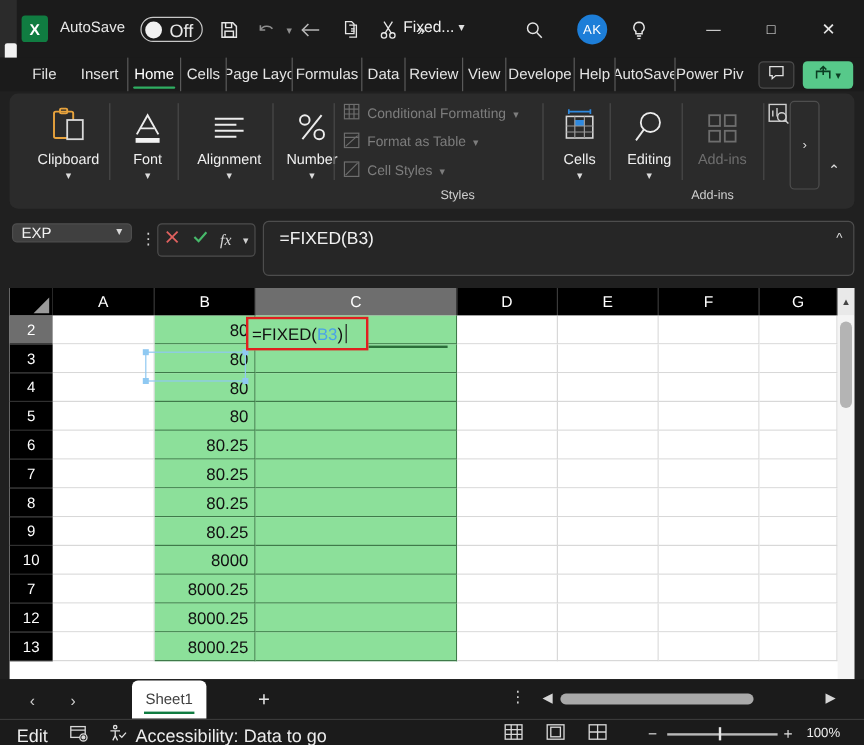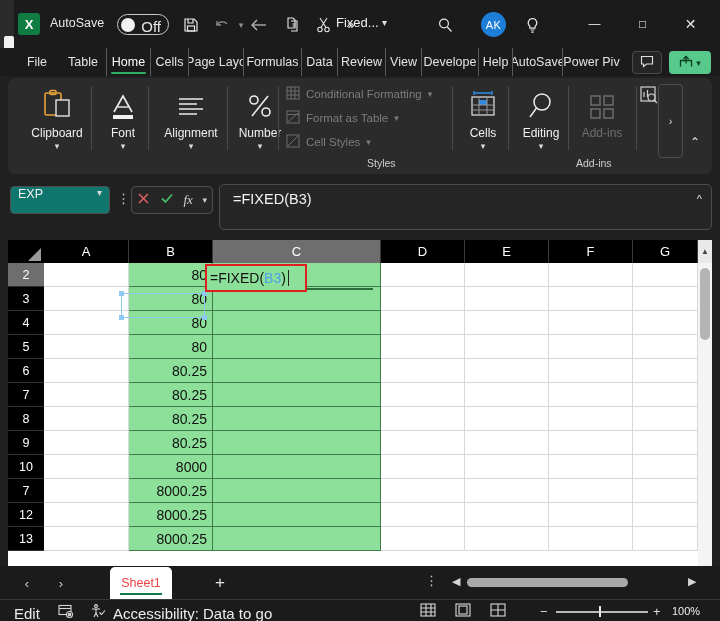--- a/index.html
+++ b/index.html
@@ -134,22 +134,22 @@
     display: flex; align-items: center; justify-content: center;
     color: #dcdcdc; font-size: 11px;
   }
   .collapse-ribbon {
     position: absolute; left: 682px; top: 57px;
     color: #e0e0e0; font-size: 12px;
   }
 
   
   .namebox {
-    position: absolute; left: 10px; top: 186px; width: 100px; height: 28px;
-    border: 1px solid #4d4d4d; border-radius: 4px; background: #0f766e;
+    position: absolute; left: 10px; top: 186px; width: 100px; height: 16px;
+    border: 1px solid #4d4d4d; border-radius: 4px; background: #404040;
     display: flex; align-items: flex-start; padding: 0 7px;
   }
   .namebox .nb-text { color: #f0f0f0; font-size: 12.5px; flex: 1; }
   .namebox .nb-chev { color: #d8d8d8; font-size: 10px; }
   .fb-dots {
     position: absolute; left: 117px; top: 192px;
     color: #cfcfcf; font-size: 13px; line-height: 14px; letter-spacing: 0;
   }
   .fxgroup {
     position: absolute; left: 131px; top: 186px; width: 82px; height: 28px;
@@ -252,21 +252,21 @@
   }
   .navbtn {
     position: absolute; top: 6px; width: 26px; height: 22px;
     color: #cfcfcf; font-size: 13px;
     display: flex; align-items: center; justify-content: center;
   }
   .sheettab {
     position: absolute; left: 110px; top: 1px; width: 62px; height: 32px;
     background: #ffffff; border-radius: 5px 5px 0 0;
     display: flex; align-items: center; justify-content: center;
-    color: #ef4444; font-size: 12.5px;
+    color: #404040; font-size: 12.5px;
   }
   .sheettab::after {
     content: ""; position: absolute; left: 10px; right: 10px; bottom: 4px;
     height: 2px; background: #107c41;
   }
   .addsheet {
     position: absolute; left: 208px; top: 6px; width: 24px; height: 22px;
     color: #e4e4e4; font-size: 17px;
     display: flex; align-items: center; justify-content: center;
   }
@@ -387,21 +387,21 @@
     <div class="wbtn" style="left:620px">
       <span style="font-size:12px">□</span>
     </div>
     <div class="wbtn" style="left:668px">
       <span style="font-size:14px">✕</span>
     </div>
   </div>
 
   <div class="tabstrip">
     <div class="tab" style="left:18px;width:38px">File</div>
-    <div class="tab" style="left:62px;width:42px">Table</div>
+    <div class="tab" style="left:62px;width:42px">Insert</div>
     <div class="tab sep active" style="left:106px;width:44px">Home</div>
     <div class="tab sep" style="left:150px;width:38px">Cells</div>
     <div class="tab sep" style="left:188px;width:55px">Page Layo</div>
     <div class="tab sep" style="left:243px;width:58px">Formulas</div>
     <div class="tab sep" style="left:301px;width:36px">Data</div>
     <div class="tab sep" style="left:337px;width:48px">Review</div>
     <div class="tab sep" style="left:385px;width:36px">View</div>
     <div class="tab sep" style="left:421px;width:57px">Develope</div>
     <div class="tab sep" style="left:478px;width:34px">Help</div>
     <div class="tab sep" style="left:512px;width:50px">AutoSave</div>

